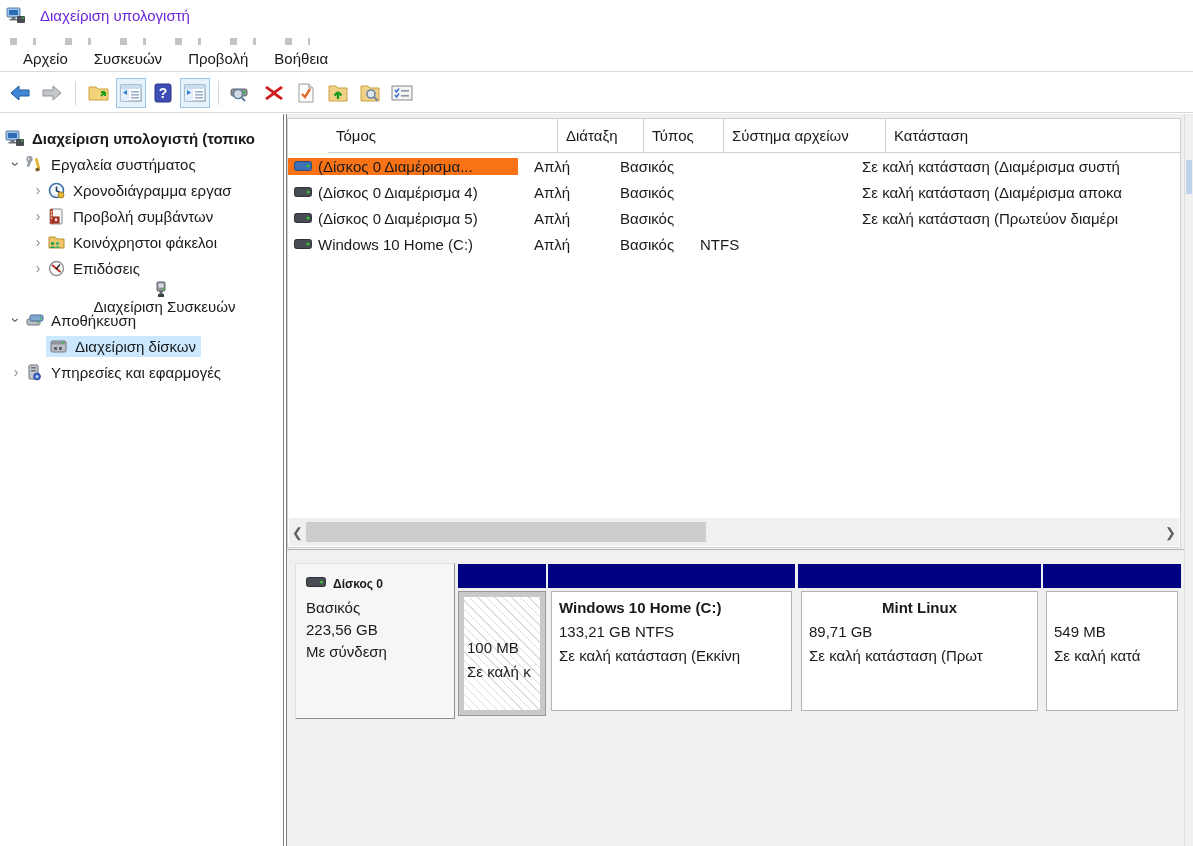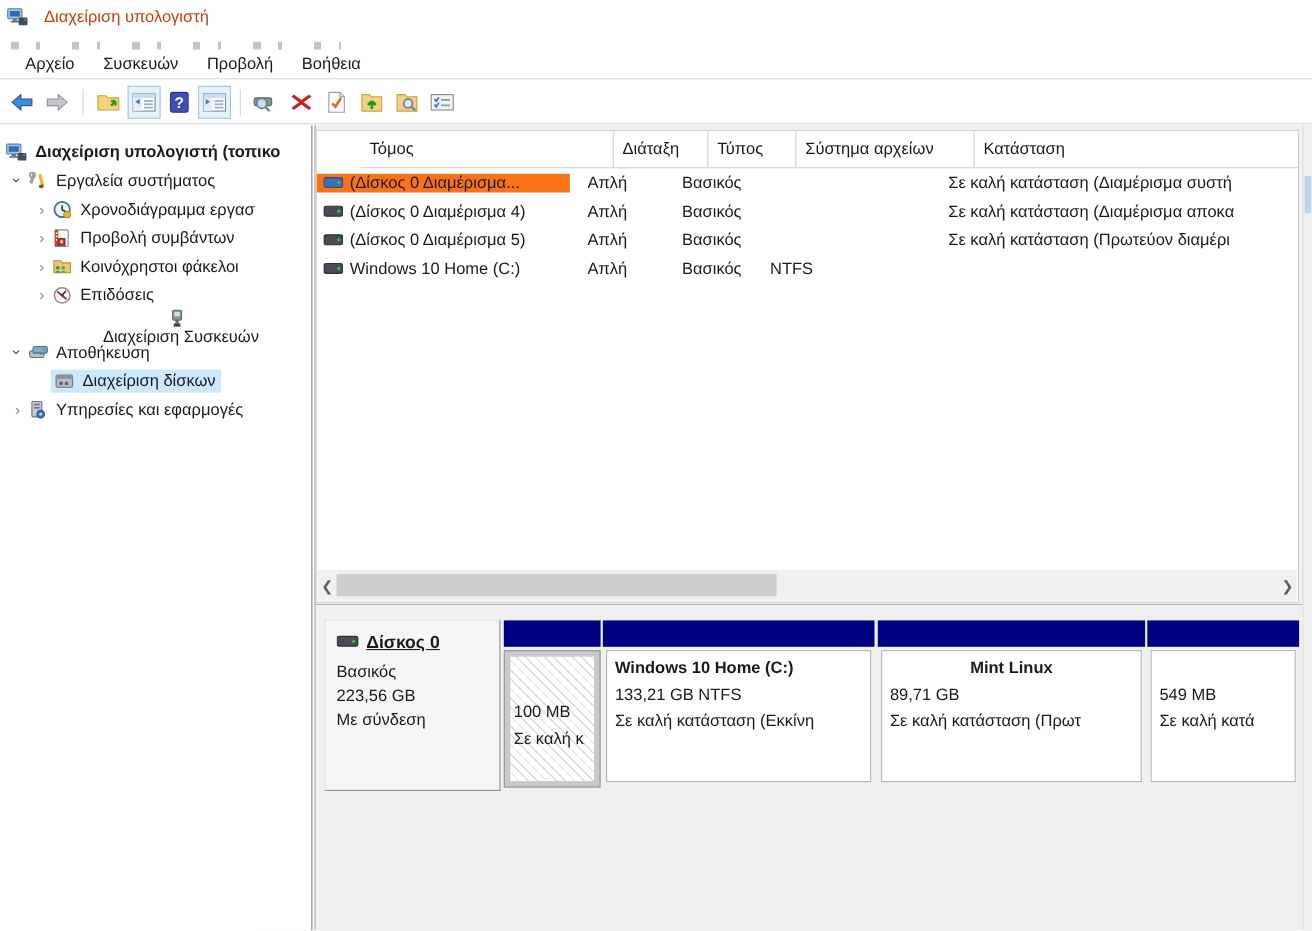--- a/index.html
+++ b/index.html
@@ -1,21 +1,21 @@
 <!DOCTYPE html>
 <html><head>
 <meta charset="utf-8">
 <style>
   html,body{margin:0;padding:0;background:#fff;}
   .window{position:relative;width:1193px;height:846px;font-family:"Liberation Sans",sans-serif;
           font-size:15px;color:#1a1a1a;background:#fff;overflow:hidden;}
 
   
   .titlebar{position:absolute;top:0;left:0;height:30px;display:flex;align-items:center;gap:7px;padding-left:6px;}
-  .titlebar .t{font-size:15px;color:#c2410c;}
+  .titlebar .t{font-size:15px;color:#6d28d9;}
   .artifact{position:absolute;top:38px;left:10px;width:300px;height:7px;overflow:hidden;opacity:.35;
             background:repeating-linear-gradient(90deg,#555 0 7px,transparent 7px 23px,#555 23px 26px,transparent 26px 55px);}
   .menubar{position:absolute;top:46px;left:0;width:1193px;height:26px;display:flex;align-items:center;
            border-bottom:1px solid #dadada;padding-left:10px;box-sizing:border-box;}
   .menubar .mi{padding:2px 13px;cursor:default;}
   .toolbar{position:absolute;top:73px;left:0;width:1193px;height:40px;display:flex;align-items:center;
            border-bottom:1px solid #dadada;padding-left:5px;box-sizing:border-box;gap:2px;}
   .tool{width:30px;height:30px;display:flex;align-items:center;justify-content:center;box-sizing:border-box;}
   .tool.active{background:#e5f1fb;border:1px solid #9fc7e7;}
   .tsep{width:1px;height:24px;background:#d6d6d6;margin:0 6px;}
@@ -53,21 +53,21 @@
   .hscroll{position:absolute;left:1px;right:1px;bottom:1px;height:28px;background:#f0f0f0;display:flex;align-items:center;}
   .harrow{width:17px;text-align:center;color:#5f5f5f;font-size:13px;flex:none;}
   .htrack{position:relative;flex:1;height:100%;}
   .hthumb{position:absolute;left:0;top:4px;bottom:4px;width:400px;background:#cdcdcd;}
 
   
   .graph{position:absolute;top:549px;left:287px;width:897px;bottom:0;background:#f0f0f0;border-top:1px solid #b5b5b5;box-sizing:border-box;}
   .diskhdr{position:absolute;left:8px;top:13px;width:160px;height:156px;background:#f6f6f6;
            border:1px solid #e2e2e2;border-right:1px solid #8f8f8f;border-bottom:1px solid #8f8f8f;
            box-sizing:border-box;padding:12px 0 0 10px;}
-  .dname{display:flex;align-items:center;gap:7px;font-weight:bold;font-size:16px;margin-bottom:6px;text-decoration:underline;}
+  .dname{display:flex;align-items:center;gap:7px;font-weight:bold;font-size:12px;margin-bottom:6px;}
   .dline{line-height:22px;}
   .part{position:absolute;top:14px;height:155px;}
   .pbar{height:24px;background:#000082;}
   .pbody{position:absolute;top:27px;left:3px;right:3px;bottom:8px;background:#fff;border:1px solid #b4b4b4;
          box-sizing:border-box;padding:4px 7px;overflow:hidden;white-space:nowrap;line-height:24px;}
   .pbody .plabel{font-weight:bold;min-height:24px;}
   .pbody .plabel.center{text-align:center;}
   .psel{position:absolute;top:27px;left:0;right:0;bottom:3px;background:#c9c9c9;border:1px solid #989898;box-sizing:border-box;}
   .hatch{position:absolute;inset:5px;background:repeating-linear-gradient(45deg,#ffffff 0 5px,#dcdcdc 5px 6px);}
   .p1text{position:absolute;left:8px;top:44px;line-height:24px;white-space:nowrap;overflow:hidden;right:2px;}

